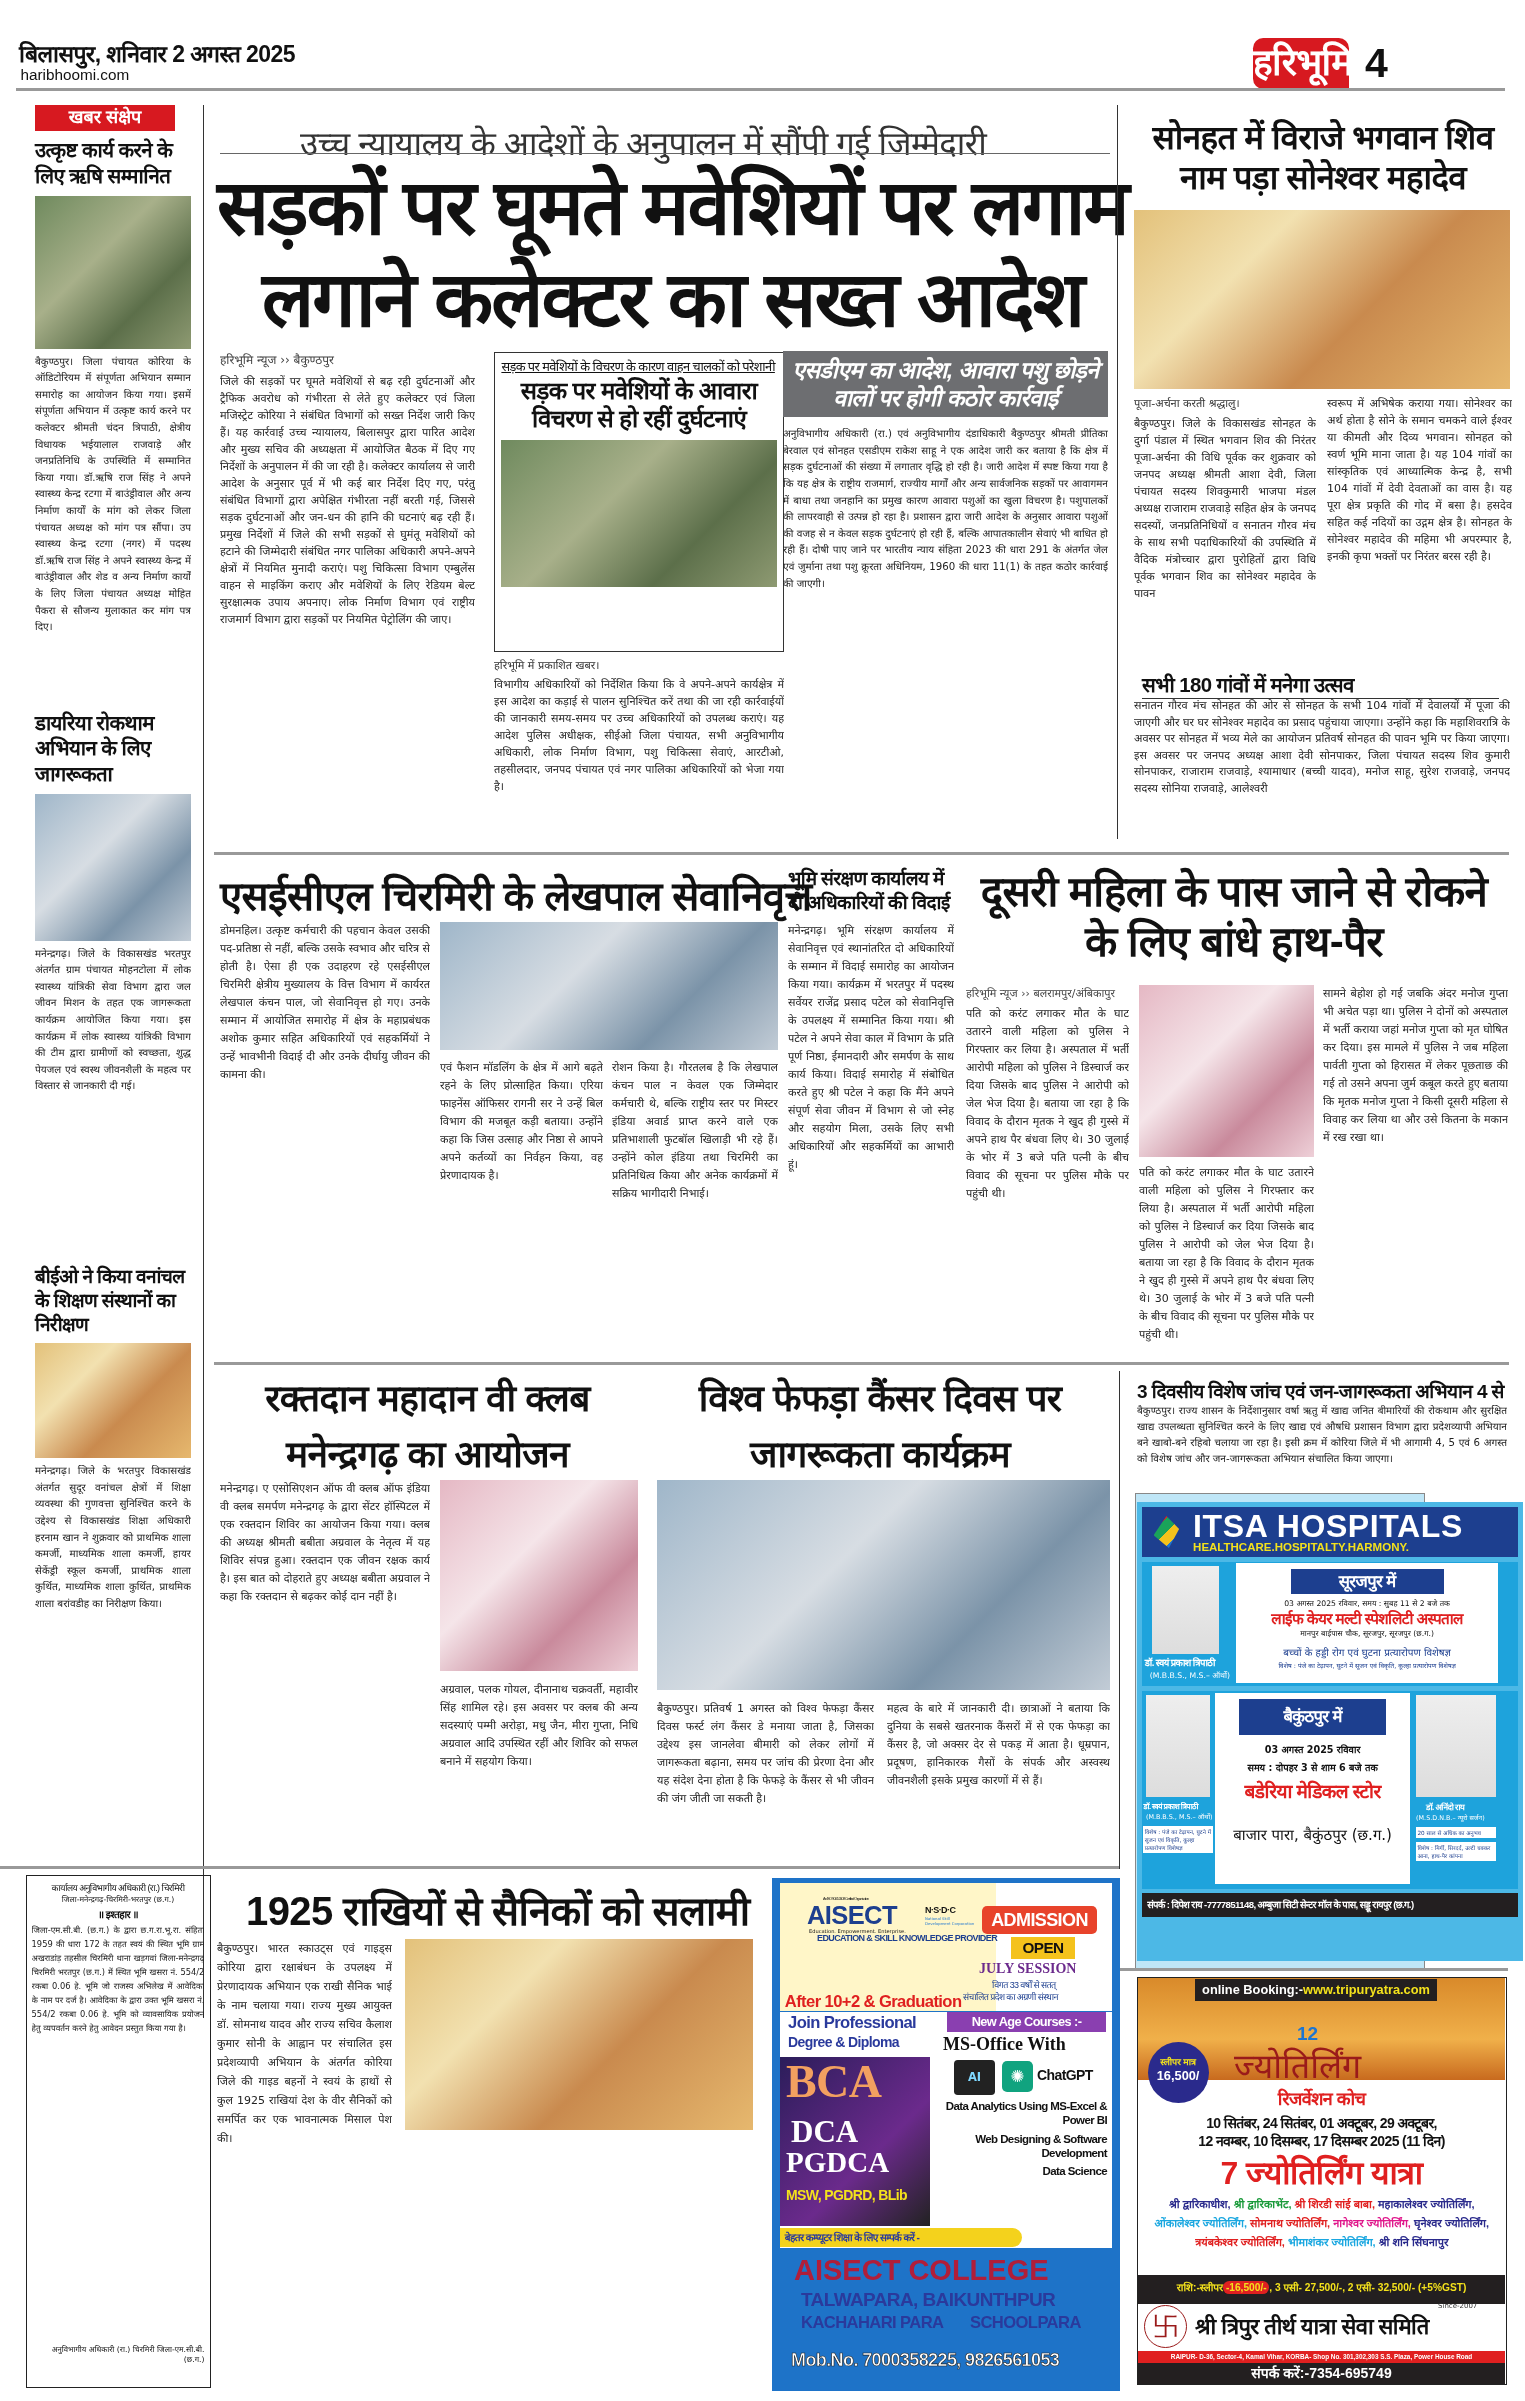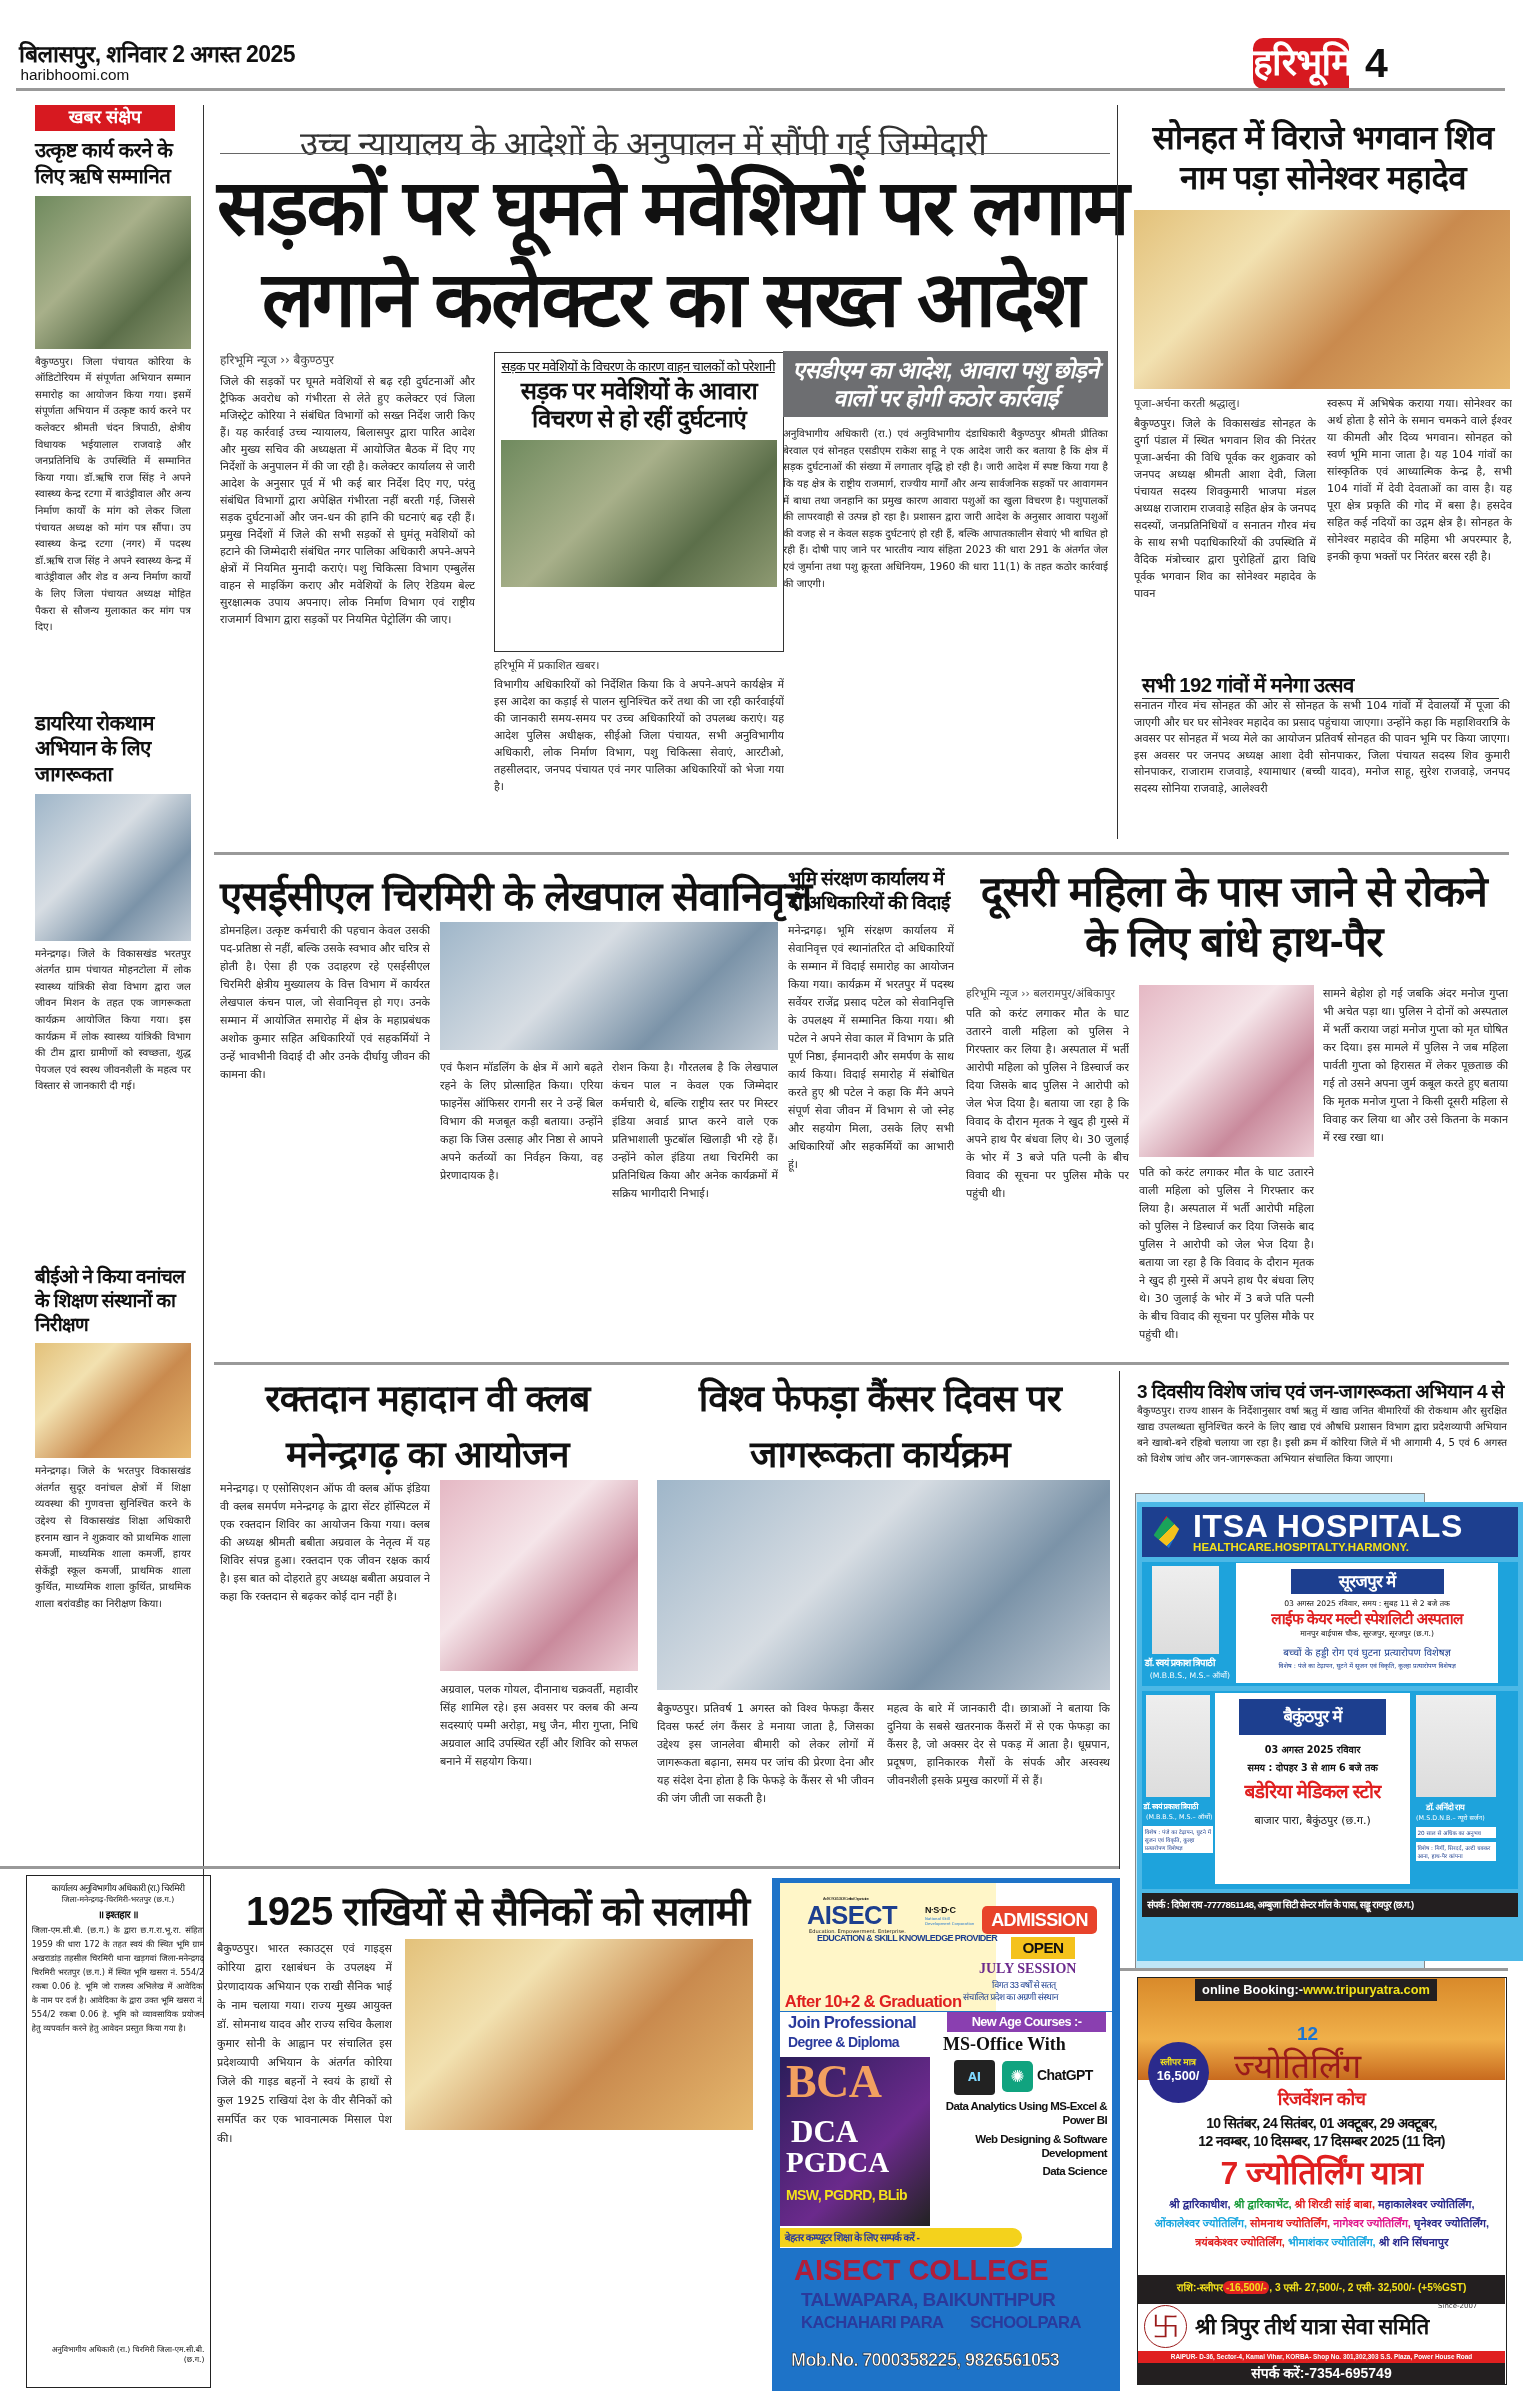--- a/index.html
+++ b/index.html
@@ -62,21 +62,21 @@
   <div class="cond" style="background:#6d6e71;color:#fff;font-size:23px;line-height:28px;text-align:center;padding:5.1px 6.4px;font-style:italic;">एसडीएम का आदेश, आवारा पशु छोड़ने वालों पर होगी कठोर कार्रवाई</div>
   <div class="body-text" style="margin-top:9px;font-size:10.2px;line-height:16.6px;height:421px;overflow:hidden;">अनुविभागीय अधिकारी (रा.) एवं अनुविभागीय दंडाधिकारी बैकुण्ठपुर श्रीमती प्रीतिका बेरवाल एवं सोनहत एसडीएम राकेश साहू ने एक आदेश जारी कर बताया है कि क्षेत्र में सड़क दुर्घटनाओं की संख्या में लगातार वृद्धि हो रही है। जारी आदेश में स्पष्ट किया गया है कि यह क्षेत्र के राष्ट्रीय राजमार्ग, राज्यीय मार्गों और अन्य सार्वजनिक सड़कों पर आवागमन में बाधा तथा जनहानि का प्रमुख कारण आवारा पशुओं का खुला विचरण है। पशुपालकों की लापरवाही से उत्पन्न हो रहा है। प्रशासन द्वारा जारी आदेश के अनुसार आवारा पशुओं की वजह से न केवल सड़क दुर्घटनाएं हो रही हैं, बल्कि आपातकालीन सेवाएं भी बाधित हो रही हैं। दोषी पाए जाने पर भारतीय न्याय संहिता 2023 की धारा 291 के अंतर्गत जेल एवं जुर्माना तथा पशु क्रूरता अधिनियम, 1960 की धारा 11(1) के तहत कठोर कार्रवाई की जाएगी।</div>
 </div>
 <div class="abs vrule" style="left:1117px;top:105px;height:734px;"></div>
 
 <div class="abs cond" style="left:1135px;top:118px;width:376px;font-size:33px;line-height:40px;text-align:center;">सोनहत में विराजे भगवान शिव नाम पड़ा सोनेश्वर महादेव</div>
 <div class="abs photo warm" style="left:1134px;top:210px;width:376px;height:179px;"></div>
 <div class="abs caption" style="left:1134px;top:395px;">पूजा-अर्चना करती श्रद्धालु।</div>
 <div class="abs body-text" style="left:1134px;top:415px;width:182px;height:249px;overflow:hidden;font-size:11px;line-height:17px;">बैकुण्ठपुर। जिले के विकासखंड सोनहत के दुर्गा पंडाल में स्थित भगवान शिव की निरंतर पूजा-अर्चना की विधि पूर्वक कर शुक्रवार को जनपद अध्यक्ष श्रीमती आशा देवी, जिला पंचायत सदस्य शिवकुमारी भाजपा मंडल अध्यक्ष राजाराम राजवाड़े सहित क्षेत्र के जनपद सदस्यों, जनप्रतिनिधियों व सनातन गौरव मंच के साथ सभी पदाधिकारियों की उपस्थिति में वैदिक मंत्रोच्चार द्वारा पुरोहितों द्वारा विधि पूर्वक भगवान शिव का सोनेश्वर महादेव के पावन</div>
 <div class="abs body-text" style="left:1327px;top:395px;width:185px;height:268px;overflow:hidden;font-size:11px;line-height:17px;">स्वरूप में अभिषेक कराया गया। सोनेश्वर का अर्थ होता है सोने के समान चमकने वाले ईश्वर या कीमती और दिव्य भगवान। सोनहत को स्वर्ण भूमि माना जाता है। यह 104 गांवों का सांस्कृतिक एवं आध्यात्मिक केन्द्र है, सभी 104 गांवों में देवी देवताओं का वास है। यह पूरा क्षेत्र प्रकृति की गोद में बसा है। हसदेव सहित कई नदियों का उद्गम क्षेत्र है। सोनहत के सोनेश्वर महादेव की महिमा भी अपरम्पार है, इनकी कृपा भक्तों पर निरंतर बरस रही है।</div>
-<div class="abs cond" style="left:1142px;top:670px;font-size:20.4px;border-bottom:1.3px solid #333;width:357px;">सभी 192 गांवों में मनेगा उत्सव</div>
+<div class="abs cond" style="left:1142px;top:670px;font-size:20.4px;border-bottom:1.3px solid #333;width:357px;">सभी 180 गांवों में मनेगा उत्सव</div>
 <div class="abs body-text" style="left:1134px;top:698px;width:376px;height:140px;overflow:hidden;font-size:11px;line-height:16.6px;">सनातन गौरव मंच सोनहत की ओर से सोनहत के सभी 104 गांवों में देवालयों में पूजा की जाएगी और घर घर सोनेश्वर महादेव का प्रसाद पहुंचाया जाएगा। उन्होंने कहा कि महाशिवरात्रि के अवसर पर सोनहत में भव्य मेले का आयोजन प्रतिवर्ष सोनहत की पावन भूमि पर किया जाएगा। इस अवसर पर जनपद अध्यक्ष आशा देवी सोनपाकर, जिला पंचायत सदस्य शिव कुमारी सोनपाकर, राजाराम राजवाड़े, श्यामाधार (बच्ची यादव), मनोज साहू, सुरेश राजवाड़े, जनपद सदस्य सोनिया राजवाड़े, आलेश्वरी</div>
 
 <div class="abs rule" style="left:214px;top:852px;width:1295px;"></div>
 
 <div class="abs cond" style="left:220px;top:867px;font-size:40px;">एसईसीएल चिरमिरी के लेखपाल सेवानिवृत्त</div>
 <div class="abs body-text" style="left:220px;top:922px;width:210px;height:440px;overflow:hidden;font-size:11px;line-height:18px;">डोमनहिल। उत्कृष्ट कर्मचारी की पहचान केवल उसकी पद-प्रतिष्ठा से नहीं, बल्कि उसके स्वभाव और चरित्र से होती है। ऐसा ही एक उदाहरण रहे एसईसीएल चिरमिरी क्षेत्रीय मुख्यालय के वित्त विभाग में कार्यरत लेखपाल कंचन पाल, जो सेवानिवृत्त हो गए। उनके सम्मान में आयोजित समारोह में क्षेत्र के महाप्रबंधक अशोक कुमार सहित अधिकारियों एवं सहकर्मियों ने उन्हें भावभीनी विदाई दी और उनके दीर्घायु जीवन की कामना की।</div>
 <div class="abs photo blue" style="left:440px;top:922px;width:338px;height:128px;"></div>
 <div class="abs body-text" style="left:440px;top:1059px;width:163px;height:293px;overflow:hidden;font-size:11px;line-height:18px;">एवं फैशन मॉडलिंग के क्षेत्र में आगे बढ़ते रहने के लिए प्रोत्साहित किया। एरिया फाइनेंस ऑफिसर रागनी सर ने उन्हें बिल विभाग की मजबूत कड़ी बताया। उन्होंने कहा कि जिस उत्साह और निष्ठा से आपने अपने कर्तव्यों का निर्वहन किया, वह प्रेरणादायक है।</div>
 <div class="abs body-text" style="left:612px;top:1059px;width:166px;height:293px;overflow:hidden;font-size:11px;line-height:18px;">रोशन किया है। गौरतलब है कि लेखपाल कंचन पाल न केवल एक जिम्मेदार कर्मचारी थे, बल्कि राष्ट्रीय स्तर पर मिस्टर इंडिया अवार्ड प्राप्त करने वाले एक प्रतिभाशाली फुटबॉल खिलाड़ी भी रहे हैं। उन्होंने कोल इंडिया तथा चिरमिरी का प्रतिनिधित्व किया और अनेक कार्यक्रमों में सक्रिय भागीदारी निभाई।</div>
 
@@ -130,21 +130,21 @@
   <div style="margin:5.1px 5.1px 0;height:198px;position:relative;background:#1ea3dc;">
     <div class="photo" style="position:absolute;left:3.8px;top:3.8px;width:64px;height:102px;background:linear-gradient(#eee,#ddd);"></div>
     <div class="cond" style="position:absolute;left:1.3px;top:110px;font-size:7.7px;color:#fff;">डॉ. स्वयं प्रकाश त्रिपाठी</div>
     <div style="position:absolute;left:3.8px;top:121px;font-size:6.4px;color:#fff;">(M.B.B.S., M.S.– ऑर्थो)</div>
     <div style="position:absolute;left:1.3px;top:135px;width:70px;font-size:5.7px;color:#1d3f8f;background:#fff;padding:1.3px;">विशेष : पंजे का टेढ़ापन, घुटने में सूजन एवं विकृति, कूल्हा प्रत्यारोपण विशेषज्ञ</div>
     <div style="position:absolute;left:73px;top:1.3px;width:195px;height:191px;background:#fff;text-align:center;">
       <div class="cond" style="margin:6.4px auto 0;width:147px;background:#1d3f8f;color:#fff;font-size:16.6px;line-height:36px;">बैकुंठपुर में</div>
       <div style="font-size:9.6px;margin-top:7.7px;font-weight:bold;">03 अगस्त 2025 रविवार</div>
       <div style="font-size:9.6px;margin-top:5.1px;font-weight:bold;">समय : दोपहर 3 से शाम 6 बजे तक</div>
       <div class="cond" style="font-size:19px;color:#e02020;margin-top:3.8px;">बडेरिया मेडिकल स्टोर</div>
-      <div style="font-size:11px;margin-top:8px;">बाजार पारा, बैकुंठपुर (छ.ग.)</div>
+      <div style="font-size:15px;margin-top:20px;">बाजार पारा, बैकुंठपुर (छ.ग.)</div>
     </div>
     <div class="photo" style="position:absolute;left:274px;top:3.8px;width:80px;height:102px;background:linear-gradient(#eee,#ddd);"></div>
     <div class="cond" style="position:absolute;left:284px;top:110px;font-size:8.3px;color:#fff;">डॉ. अनिंदो राय</div>
     <div style="position:absolute;left:274px;top:122px;font-size:6.4px;color:#fff;">(M.S.D.N.B.– न्यूरो सर्जन)</div>
     <div style="position:absolute;left:274px;top:136px;width:80px;font-size:5.7px;color:#1d3f8f;background:#fff;padding:1.3px;">20 साल से अधिक का अनुभव</div>
     <div style="position:absolute;left:274px;top:151px;width:80px;font-size:5.7px;color:#1d3f8f;background:#fff;padding:1.3px;">विशेष : मिर्गी, सिरदर्द, उल्टी चक्कर आना, हाथ-पैर कांपना</div>
   </div>
   <div class="cond" style="margin:3.8px 5.1px 0;background:#231f20;color:#fff;font-size:9.6px;line-height:24px;padding:0 5.1px;white-space:nowrap;overflow:hidden;">संपर्क : दिपेश राय -7777851148, अम्बुजा सिटी सेन्टर मॉल के पास, सड्डू रायपुर (छ.ग.)</div>
 </div>
 

